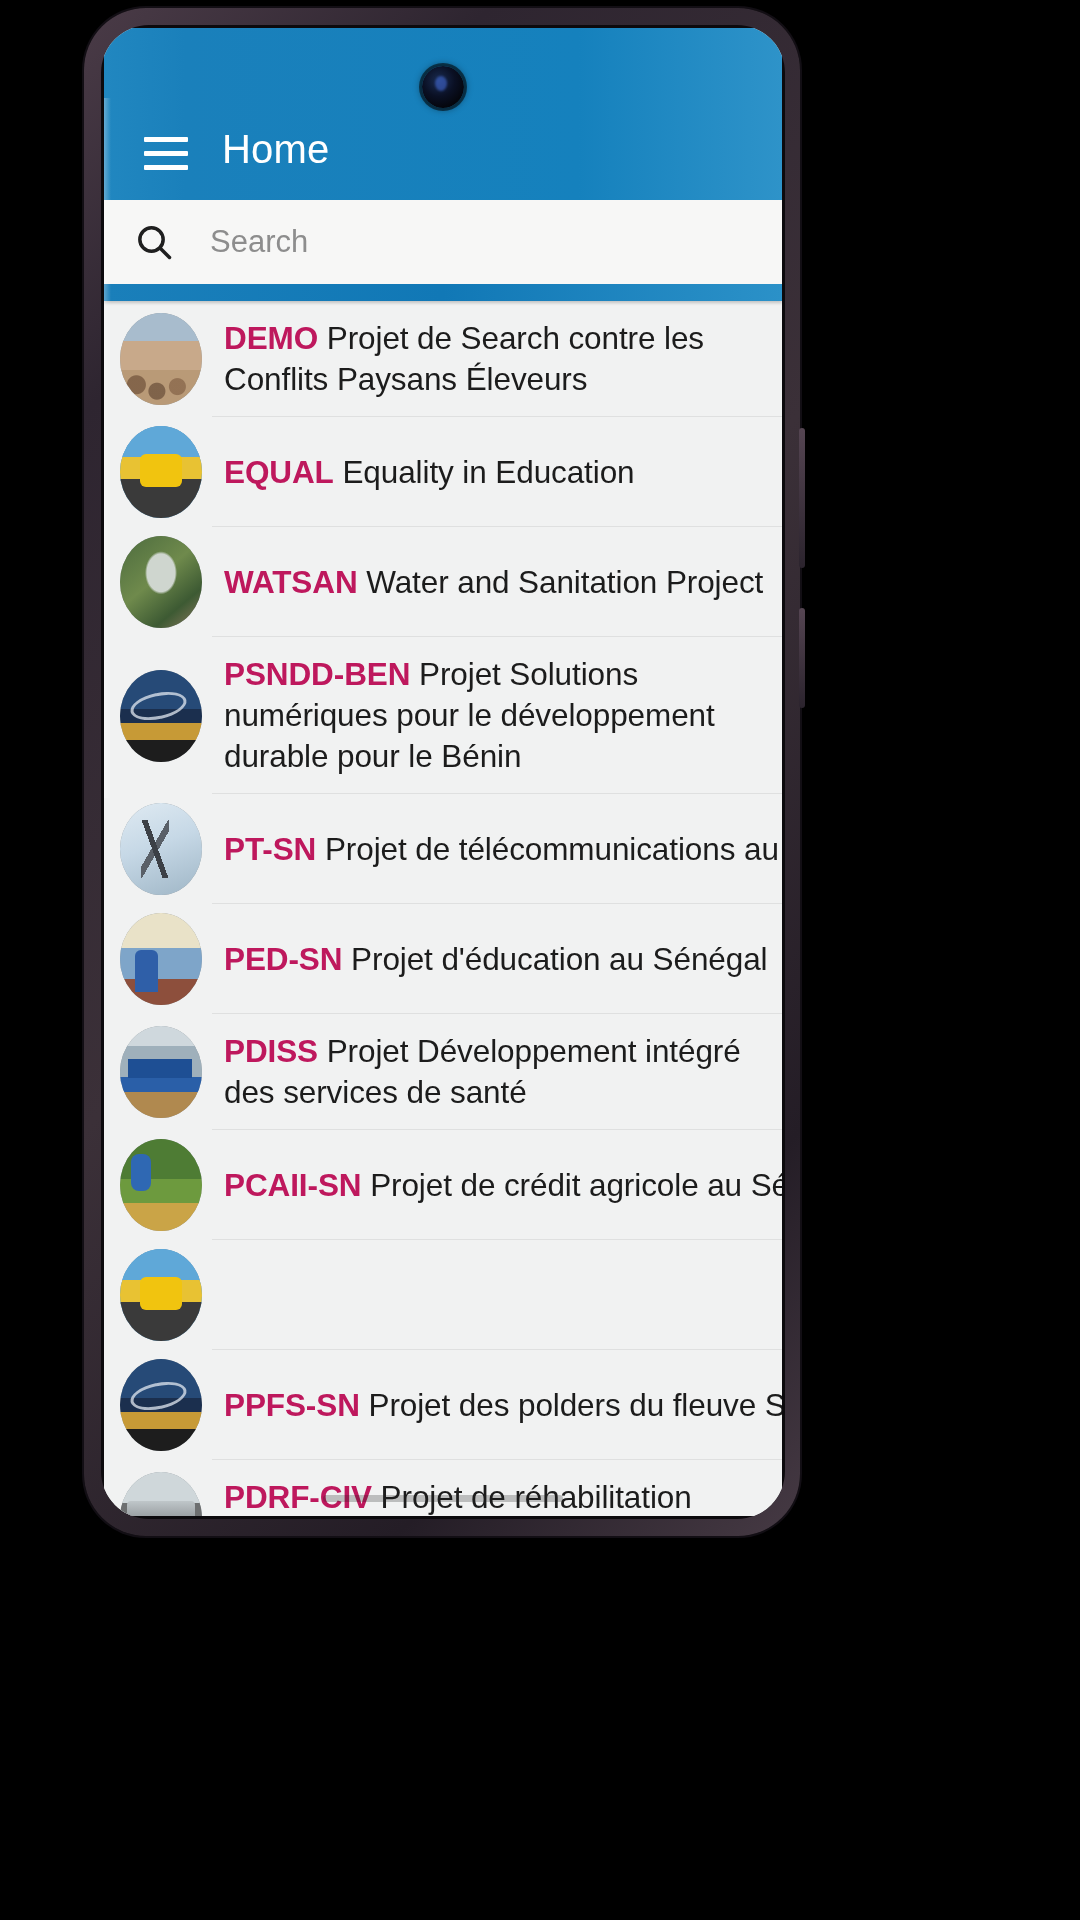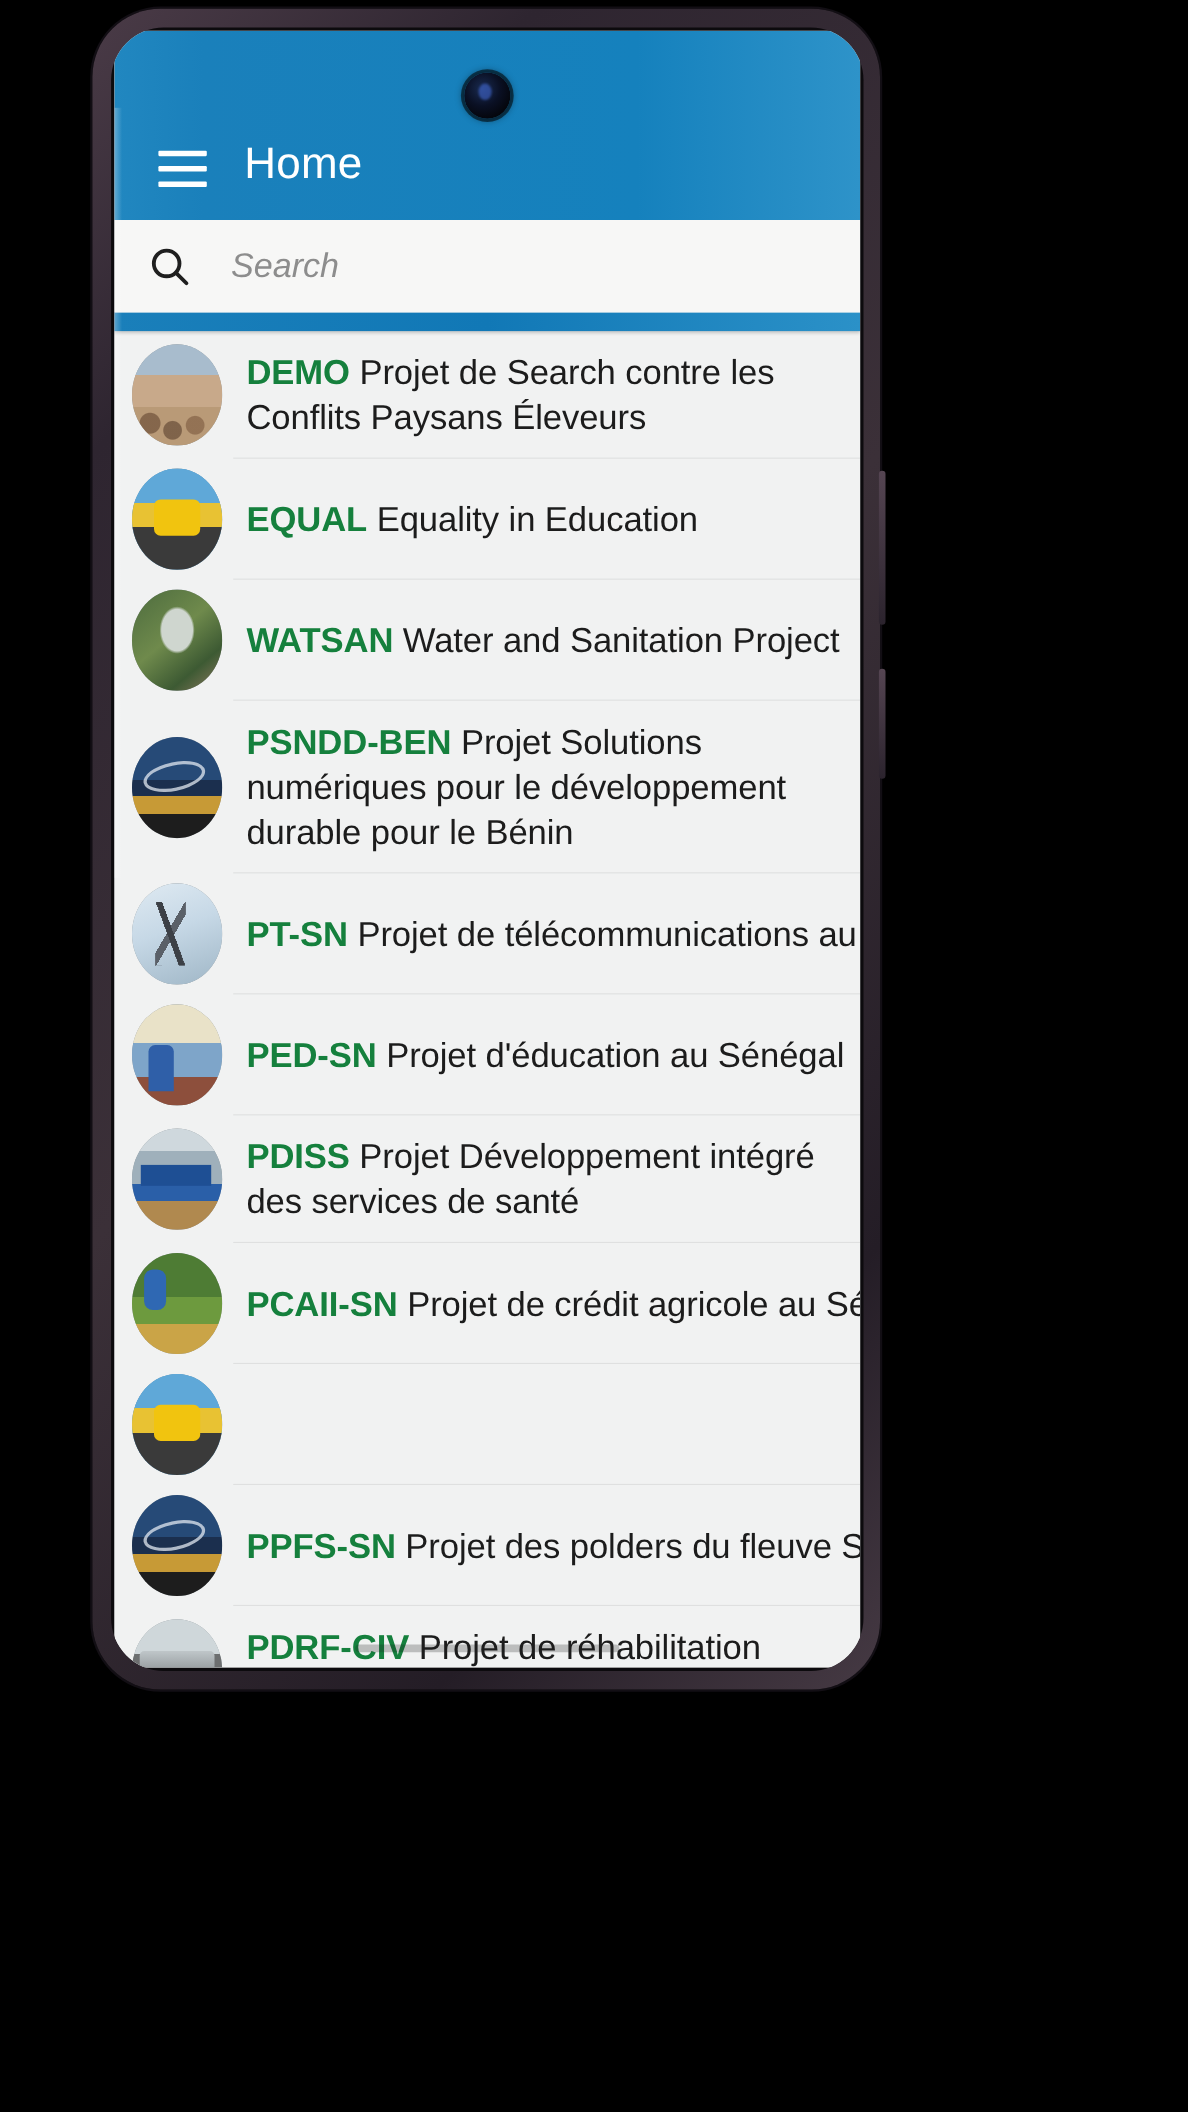--- a/index.html
+++ b/index.html
@@ -139,21 +139,20 @@
   #search-input {
     flex: 1;
     border: none;
     outline: none;
     background: transparent;
     font-family: "Liberation Sans", sans-serif;
     font-size: 31px;
     color: #2b2b2b;
     margin-left: 32px;
     padding: 0;
-    font-style: italic;
   }
   #search-input::placeholder { color: #8d8d8d; }
 
   
   #accent-divider {
     height: 17px;
     background: linear-gradient(to right, #1a7fba 0%, #1178b6 50%, #2b91c8 100%);
     box-shadow: 0 2px 3px rgba(0,0,0,0.20);
     z-index: 8;
     position: relative;
@@ -203,21 +202,21 @@
     color: #1c1c1c;
     letter-spacing: -0.1px;
     padding: 17px 0 17px 0;
     white-space: nowrap;
     overflow: visible;
   }
   .item-text.wrap {
     white-space: normal;
   }
   .item-code {
-    color: #15803d;
+    color: #be185d;
     font-weight: bold;
   }
 
   
   #list-clip {
     position: absolute;
     inset: 0;
     overflow: hidden;
   }
 

